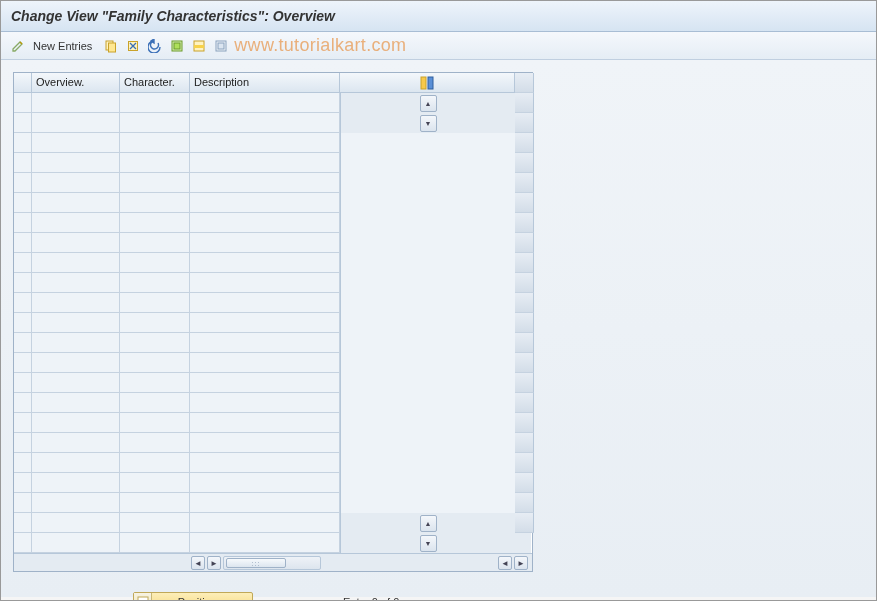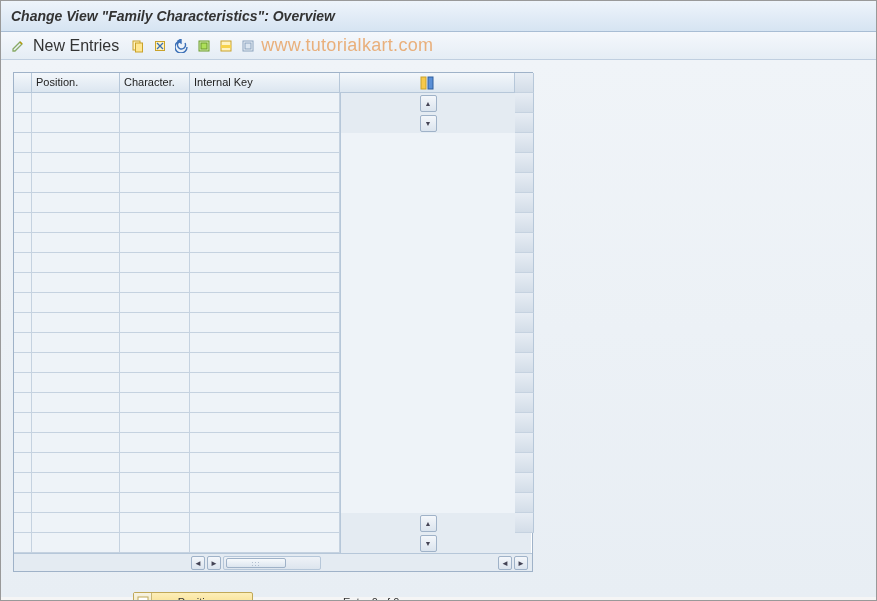--- a/index.html
+++ b/index.html
@@ -41,21 +41,21 @@
       width: 18px;
       height: 18px;
       display: inline-flex;
       align-items: center;
       justify-content: center;
       cursor: pointer;
       border: 1px solid transparent;
       border-radius: 2px;
     }
     .tb-text {
-      font-size: 16px;
+      font-size: 11px;
       color: #333;
       padding: 0 6px 0 2px;
       cursor: pointer;
     }
     .watermark {
       font-size: 18px;
       color: rgba(230, 120, 20, 0.55);
       margin-left: 0;
       font-weight: normal;
       letter-spacing: 0.3px;
@@ -251,23 +251,23 @@
       </svg>
   </span>
   <span class="watermark">www.tutorialkart.com</span>
 </div>
 
 <div class="content">
   <div class="table-wrap">
     <div class="grid" id="grid">
 
       <div class="hdr corner"></div>
-      <div class="hdr">Position.</div>
+      <div class="hdr">Overview.</div>
       <div class="hdr">Character.</div>
-      <div class="hdr">Internal Key</div>
+      <div class="hdr">Description</div>
       <div class="hdr corner config-icon">
         <svg viewBox="0 0 14 14">
             <rect x="1" y="1" width="5" height="12" fill="#f7c94a" stroke="#c9a22a"></rect>
             <rect x="8" y="1" width="5" height="12" fill="#5a8fd6" stroke="#2f5e9e"></rect>
           </svg>
       </div>
 
     <div class="row-handle"></div>
         <div class="cell"></div>
         <div class="cell"></div>

